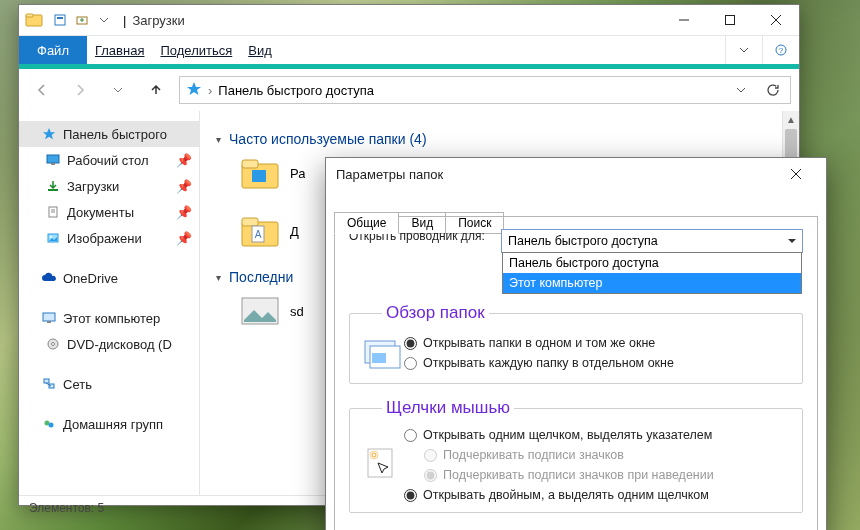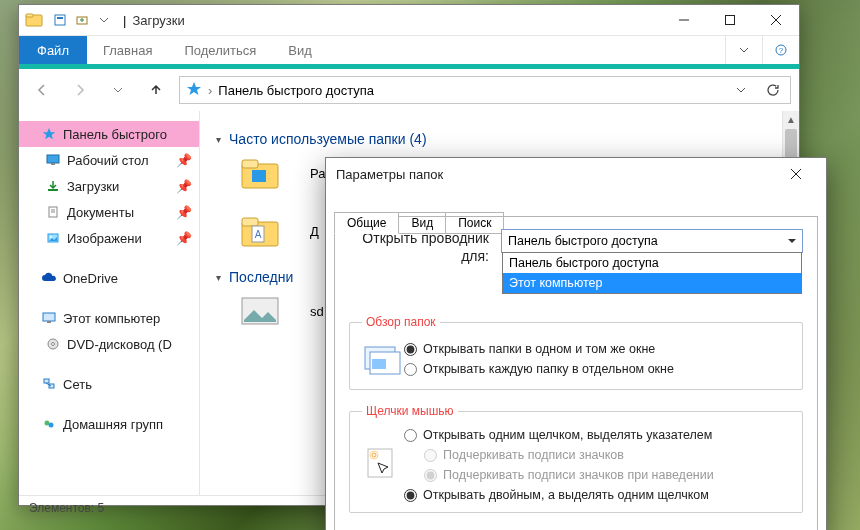--- a/index.html
+++ b/index.html
@@ -23,49 +23,49 @@
   .titlebar{height:30px;display:flex;align-items:center;padding:0 0 0 6px;}
   .titlebar .ticon{width:18px;height:18px;margin-right:8px;display:flex;align-items:center;}
   .titlebar .qat{display:flex;gap:4px;margin-right:10px;}
   .titlebar .qat .q{width:18px;height:18px;display:flex;align-items:center;justify-content:center;color:#666;}
   .titlebar .title{color:#333;font-size:13px;}
   .winbtns{margin-left:auto;display:flex;}
   .winbtn{width:46px;height:30px;display:flex;align-items:center;justify-content:center;color:#222;}
 
   .ribbonbar{height:28px;border-top:1px solid #e6e6e6;border-bottom:5px solid #14b8a6;display:flex;align-items:stretch;text-align:right;}
   .filetab{background:#1979ca;color:#fff;padding:0 18px;display:flex;align-items:center;font-size:13px;}
-  .rtab{padding:0 16px;display:flex;align-items:center;color:#737373;}
+  .rtab{padding:0 8px;display:flex;align-items:center;color:#0f172a;text-decoration:underline;}
   .rib-right{margin-left:auto;display:flex;}
   .rib-right .rb{width:36px;display:flex;align-items:center;justify-content:center;color:#555;border-left:1px solid #e5e5e5;}
 
   .addrrow{height:34px;display:flex;align-items:center;gap:8px;padding:4px 8px;}
   .navbtn{width:30px;height:26px;display:flex;align-items:center;justify-content:center;color:#777;}
   .navbtn.enabled{color:#222;}
   .addrbox{flex:1;height:26px;border:1px solid #c7c7c7;display:flex;align-items:center;padding:0 4px 0 6px;gap:6px;min-width:0;}
   .addrbox .crumb{white-space:nowrap;overflow:hidden;}
   .addrbox .spacer{flex:1;}
   .addr-small{width:26px;height:24px;display:flex;align-items:center;justify-content:center;color:#555;}
   .searchbox{width:220px;height:26px;border:1px solid #c7c7c7;display:flex;align-items:center;padding:0 6px;color:#888;gap:6px;}
   .searchbox span.placeholder{white-space:nowrap;overflow:hidden;text-overflow:ellipsis;flex:1;}
 
   .body{display:flex;height:calc(100% - 30px - 28px - 34px - 24px);}
   .sidebar{width:180px;border-right:1px solid #e5e5e5;overflow:hidden;padding-top:10px;}
   .sb-item{display:flex;align-items:center;gap:6px;height:26px;padding-left:22px;white-space:nowrap;color:#222;}
   .sb-item.indent{padding-left:26px;}
-  .sb-item.sel{background:#f9a8d4;}
+  .sb-item.sel{background:#e5e5e5;}
   .sb-icon{width:16px;height:16px;display:flex;align-items:center;justify-content:center;}
   .sb-gap{height:14px;}
 
   .content{flex:1;padding:16px 12px 0 12px;overflow:hidden;position:relative;}
   .group-head{display:flex;align-items:center;gap:8px;color:#003e92;font-size:14px;margin:4px 4px 6px 4px;}
   .group-head .tri{color:#555;font-size:10px;}
   .grid{display:flex;flex-wrap:wrap;gap:12px 40px;padding-left:28px;margin-bottom:18px;}
   .file{display:flex;align-items:center;gap:10px;width:220px;}
   .file .fic{width:40px;height:40px;display:flex;align-items:center;justify-content:center;}
-  .file .name{white-space:nowrap;overflow:hidden;text-overflow:ellipsis;margin-left:20px;}
+  .file .name{white-space:nowrap;overflow:hidden;text-overflow:ellipsis;}
 
   .statusbar{height:24px;border-top:1px solid #e5e5e5;display:flex;align-items:center;padding:0 10px;color:#444;font-size:12px;}
 
   .scrollbar{position:absolute;right:0;top:0;bottom:0;width:16px;background:#f0f0f0;border-left:1px solid #e3e3e3;}
   .scroll-arrow{height:16px;display:flex;align-items:center;justify-content:center;color:#666;font-size:10px;}
   .scroll-arrow.bot{position:absolute;bottom:0;left:0;right:0;}
   .thumb{position:absolute;left:2px;right:2px;top:18px;height:70px;background:#c2c2c2;border-radius:2px;}
 
   
   .dialog{
@@ -74,29 +74,29 @@
     display:flex;flex-direction:column;
   }
   .dlg-title{height:32px;display:flex;align-items:center;padding:0 10px;}
   .dlg-title .t{font-size:13px;color:#222;}
   .dlg-title .x{margin-left:auto;width:40px;height:32px;display:flex;align-items:center;justify-content:center;color:#333;}
   .tabstrip{display:flex;padding:4px 8px 0 8px;gap:0;}
   .dlgtab{border:1px solid #b5b5b5;padding:3px 12px;font-size:12px;background:#fff;position:relative;top:18px;margin-right:-1px;}
   .dlgtab.active{border-bottom:1px solid #fff;z-index:2;background:#fff;}
   .dlg-body{flex:1;margin:0 8px 8px 8px;border:1px solid #b5b5b5;padding:12px 14px;position:relative;}
   .row{display:flex;align-items:flex-start;gap:12px;margin-bottom:12px;}
-  .lbl{width:140px;color:#222;font-size:14px;line-height:1.3;text-align:right;}
+  .lbl{width:140px;color:#222;font-size:12px;line-height:1.3;}
   .combo{flex:1;position:relative;height:22px;border:1px solid #7a9bd1;background:#fff;display:flex;align-items:center;padding:0 20px 0 6px;font-size:12.5px;}
   .combo::after{content:"";position:absolute;right:6px;top:50%;border:4px solid transparent;border-top-color:#333;transform:translateY(-2px);}
   .combo-list{position:absolute;left:0;right:0;top:22px;border:1px solid #7a7a7a;background:#fff;z-index:5;}
   .combo-list .opt{padding:3px 6px;font-size:12.5px;}
   .combo-list .opt.hi{background:#1e90ff;color:#fff;}
 
   fieldset.group{border:1px solid #cfcfcf;border-radius:2px;margin:6px 0 14px 0;padding:10px 12px 10px 12px;}
-  fieldset.group legend{font-size:12px;color:#ef4444;padding:0 4px;}
+  fieldset.group legend{font-size:17px;color:#6d28d9;padding:0 4px;margin-left:20px;}
   .grow{display:flex;align-items:center;gap:2px;}
   .gicon{width:40px;height:40px;display:flex;align-items:center;justify-content:center;}
   .radios{display:flex;flex-direction:column;gap:6px;font-size:12.5px;}
   .radios label{display:flex;align-items:center;gap:6px;color:#222;}
   .radios label.disabled{color:#9a9a9a;}
   .radios .sub{padding-left:20px;}
   input[type=radio]{accent-color:#333;margin:0;}
 
   
   .star{color:#1e8fe0;}

